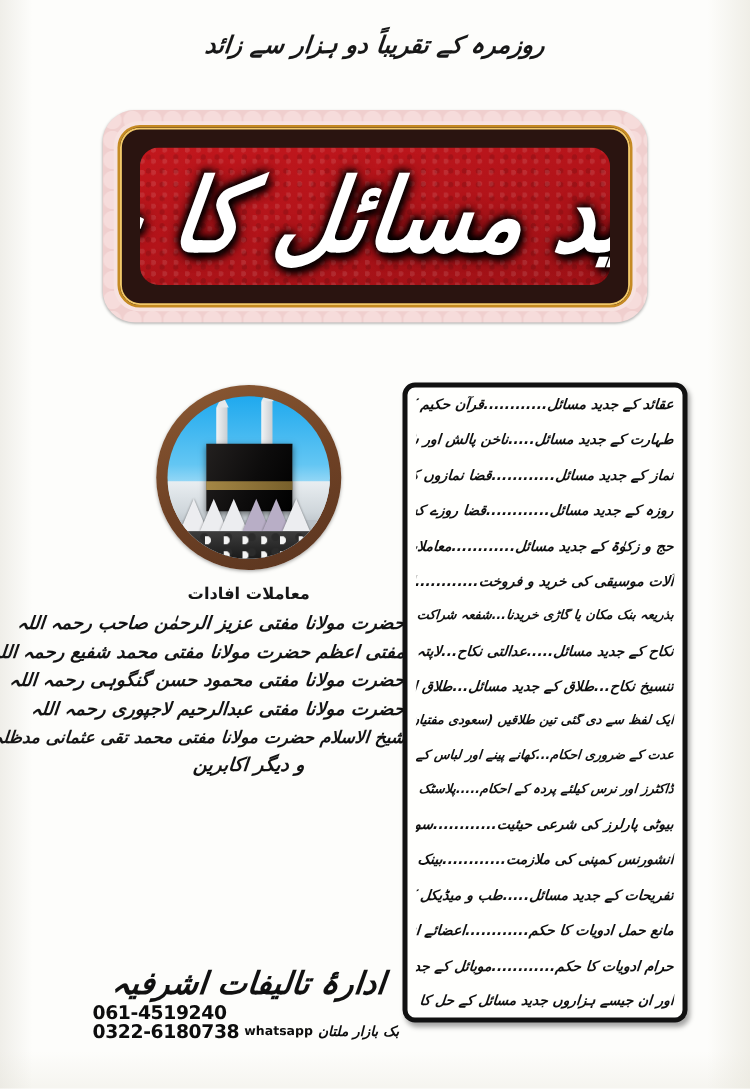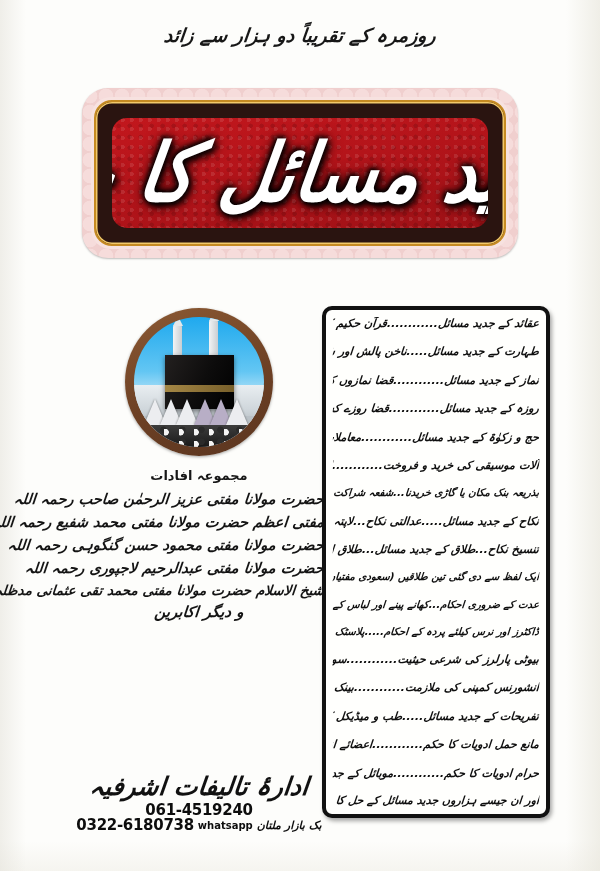--- a/index.html
+++ b/index.html
@@ -271,21 +271,21 @@
     font-style: italic;
     color: #111;
     letter-spacing: -1.5px;
     white-space: nowrap;
     transform: skewX(-6deg);
   }
   .pub-contact {
     margin-top: 2px;
     display: flex;
     flex-direction: column;
-    align-items: center;
+    align-items: flex-end;
   }
   .pub-row {
     display: flex;
     align-items: center;
     justify-content: center;
     gap: 4px;
     direction: ltr;
     white-space: nowrap;
   }
   .pub-phone {
@@ -386,21 +386,21 @@
           <div class="k-tent t1" style="left:16%"></div>
           <div class="k-tent t1" style="left:30%"></div>
           <div class="k-tent t2" style="left:46%"></div>
           <div class="k-tent t2" style="left:60%"></div>
           <div class="k-tent t1" style="left:74%"></div>
         </div>
         <div class="k-crowd"></div>
       </div>
     </div>
 
-    <div class="compilation-head">مجموعہ افادات</div>
+    <div class="compilation-head">معاملات افادات</div>
 
     <div class="authors">
       <div class="author-line">حضرت مولانا مفتی عزیز الرحمٰن صاحب رحمہ اللہ</div>
       <div class="author-line">مفتی اعظم حضرت مولانا مفتی محمد شفیع رحمہ اللہ</div>
       <div class="author-line">حضرت مولانا مفتی محمود حسن گنگوہی رحمہ اللہ</div>
       <div class="author-line">حضرت مولانا مفتی عبدالرحیم لاجپوری رحمہ اللہ</div>
       <div class="author-line small">شیخ الاسلام حضرت مولانا مفتی محمد تقی عثمانی مدظلہ</div>
       <div class="author-line closing">و دیگر اکابرین</div>
     </div>
   </div>

